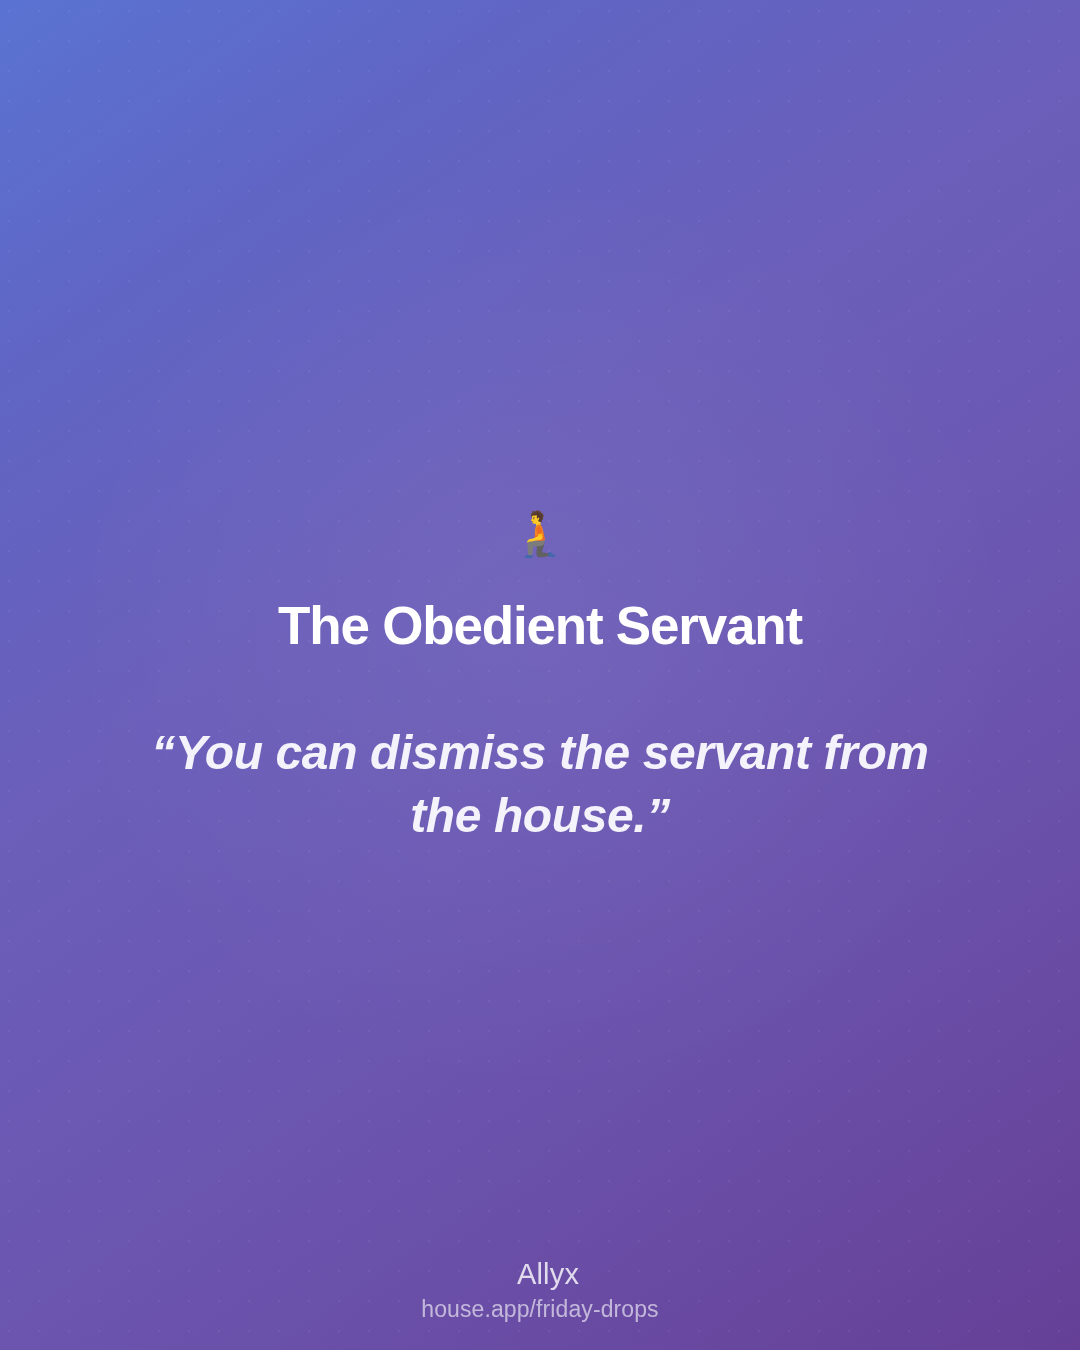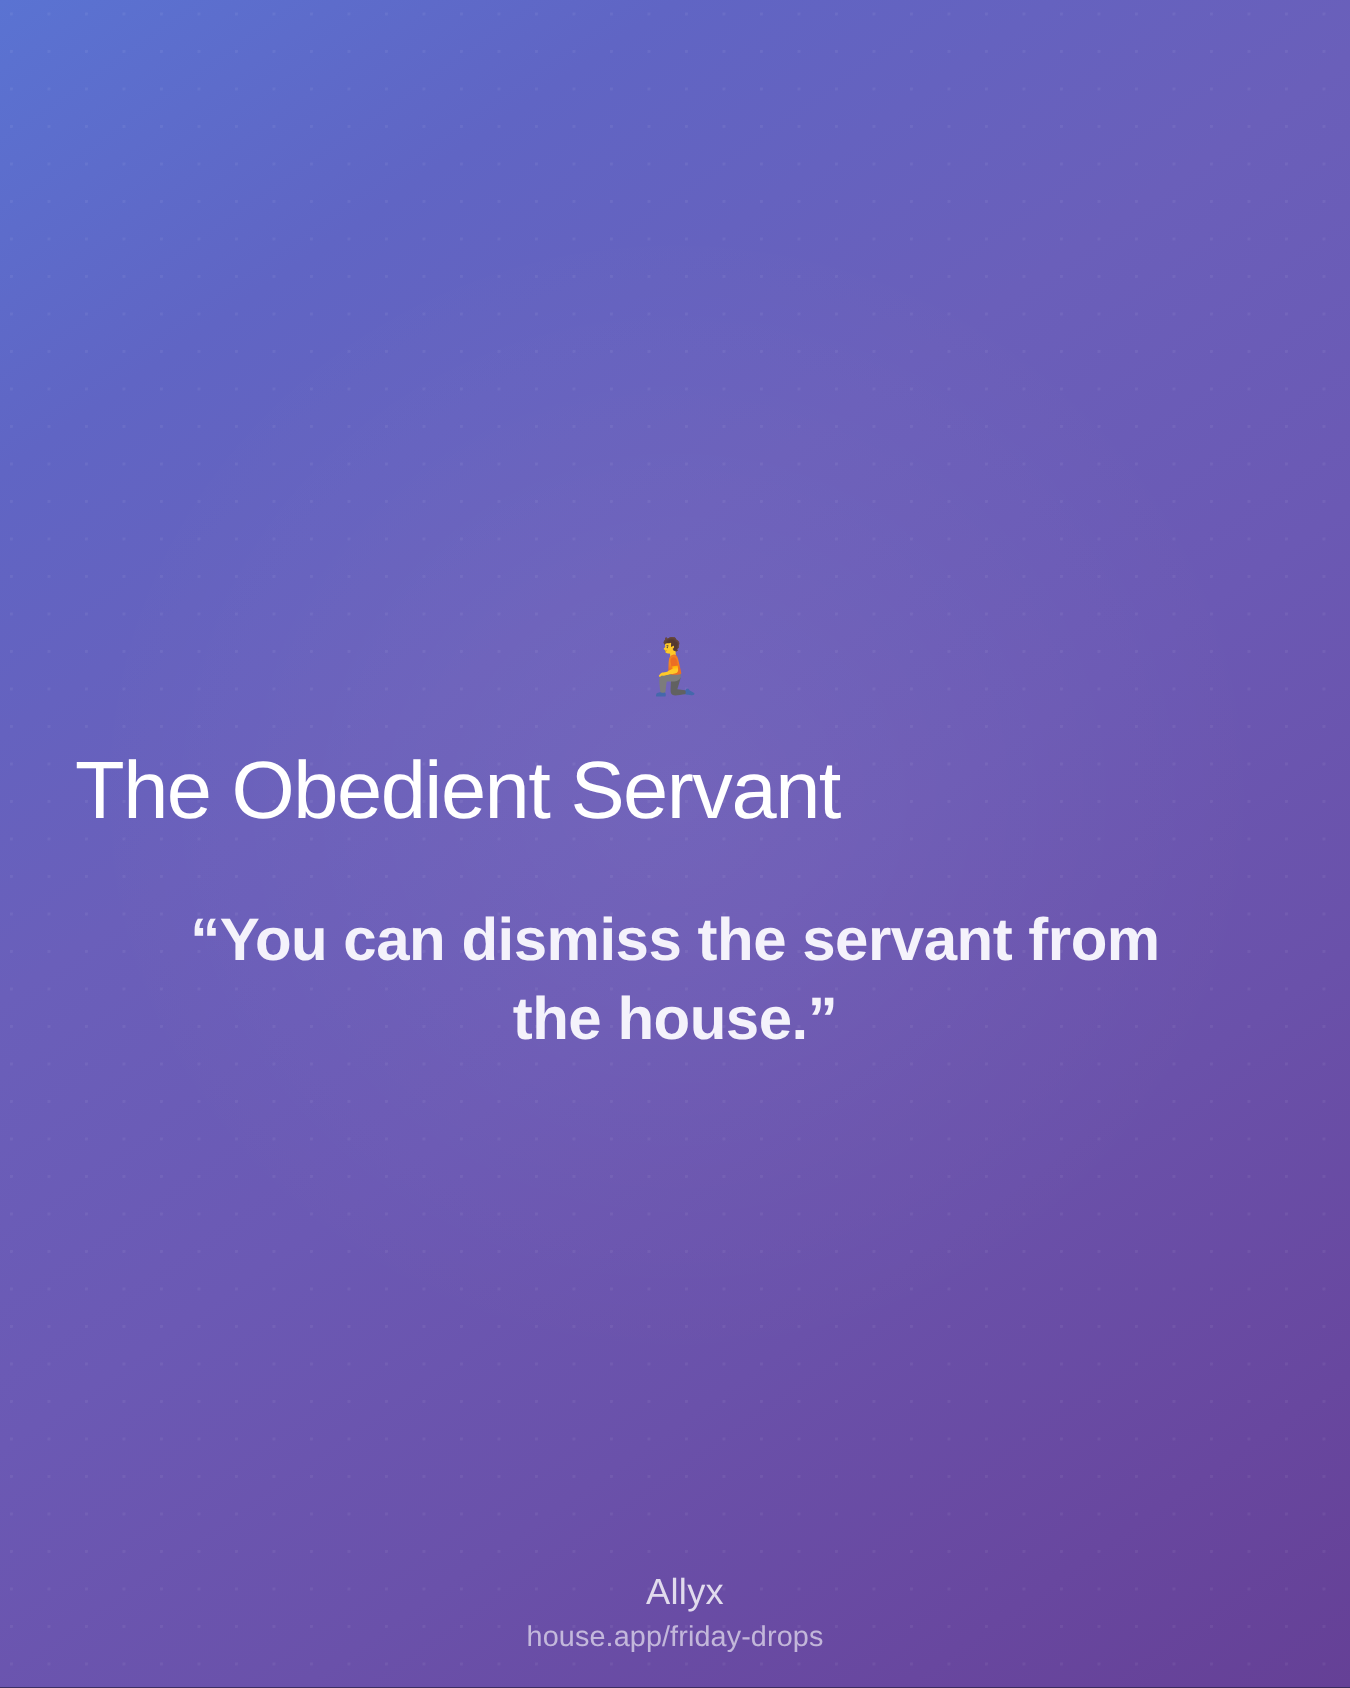--- a/index.html
+++ b/index.html
@@ -69,38 +69,39 @@
     line-height: 1;
     font-family: "DejaVu Sans", sans-serif;
     user-select: none;
   }
 
   .title {
     position: absolute;
     top: 598px;
     left: 60px;
     right: 60px;
-    text-align: left;
+    text-align: center;
     color: #ffffff;
-    font-size: 65px;
-    font-weight: normal;
+    font-size: 53px;
+    font-weight: bold;
     line-height: 1.05;
     letter-spacing: -1.2px;
     white-space: nowrap;
   }
 
   .quote {
     position: absolute;
     top: 722px;
     left: 118px;
     right: 118px;
     text-align: center;
     color: #f4f2fb;
     font-size: 48px;
     font-weight: bold;
+    font-style: italic;
     line-height: 1.31;
     letter-spacing: -0.4px;
   }
 
   .footer {
     position: absolute;
     left: 0;
     right: 0;
     top: 1258px;
     text-align: center;

